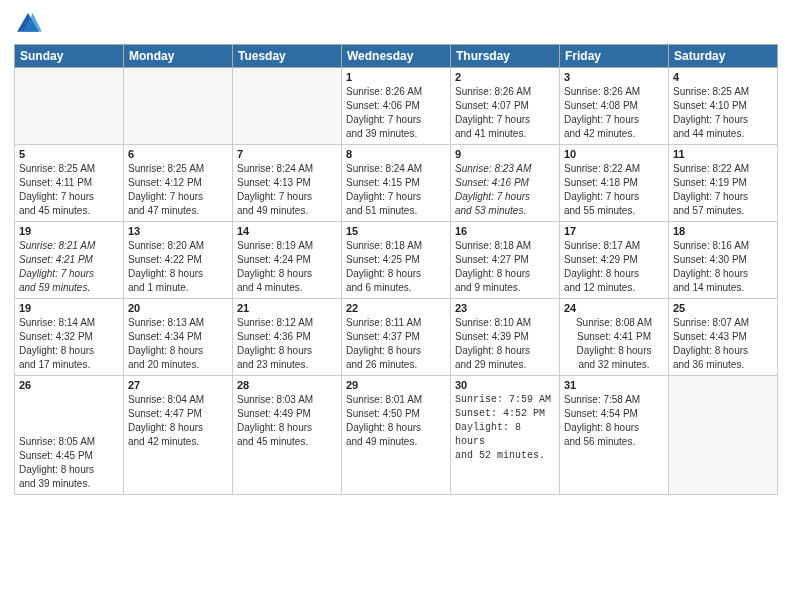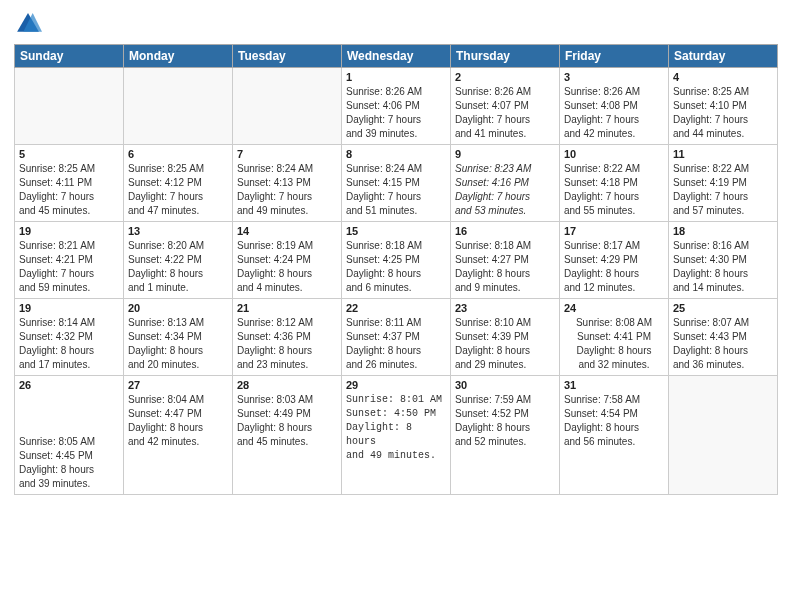--- a/index.html
+++ b/index.html
@@ -211,21 +211,21 @@
             <span class="day-num">11</span>
             <div class="day-info" style="white-space: pre-line;">Sunrise: 8:22 AM
 Sunset: 4:19 PM
 Daylight: 7 hours
 and 57 minutes.</div>
           </td>
         </tr>
         <tr>
           <td>
             <span class="day-num">19</span>
-            <div class="day-info" style="white-space: pre-line;">Sunrise: 8:21 AM
+            <div class="day-info" style="white-space: pre-line; font-style: italic;">Sunrise: 8:21 AM
 Sunset: 4:21 PM
 Daylight: 7 hours
 and 59 minutes.</div>
           </td>
           <td>
             <span class="day-num">13</span>
             <div class="day-info" style="white-space: pre-line;">Sunrise: 8:20 AM
 Sunset: 4:22 PM
 Daylight: 8 hours
 and 1 minute.</div>
@@ -334,28 +334,28 @@
           </td>
           <td>
             <span class="day-num">28</span>
             <div class="day-info" style="white-space: pre-line;">Sunrise: 8:03 AM
 Sunset: 4:49 PM
 Daylight: 8 hours
 and 45 minutes.</div>
           </td>
           <td>
             <span class="day-num">29</span>
-            <div class="day-info" style="white-space: pre-line; font-family: Liberation Mono, monospace;">Sunrise: 8:01 AM
+            <div class="day-info" style="white-space: pre-line;">Sunrise: 8:01 AM
 Sunset: 4:50 PM
 Daylight: 8 hours
 and 49 minutes.</div>
           </td>
           <td>
             <span class="day-num">30</span>
-            <div class="day-info" style="white-space: pre-line;">Sunrise: 7:59 AM
+            <div class="day-info" style="white-space: pre-line; font-family: Liberation Mono, monospace;">Sunrise: 7:59 AM
 Sunset: 4:52 PM
 Daylight: 8 hours
 and 52 minutes.</div>
           </td>
           <td>
             <span class="day-num">31</span>
             <div class="day-info" style="white-space: pre-line;">Sunrise: 7:58 AM
 Sunset: 4:54 PM
 Daylight: 8 hours
 and 56 minutes.</div>

